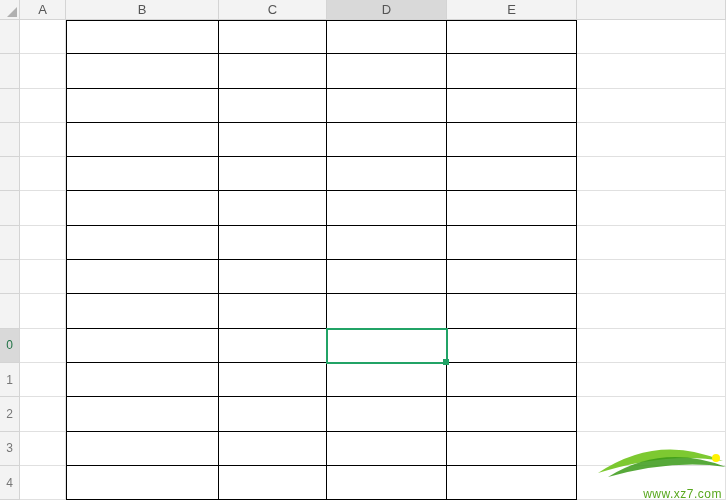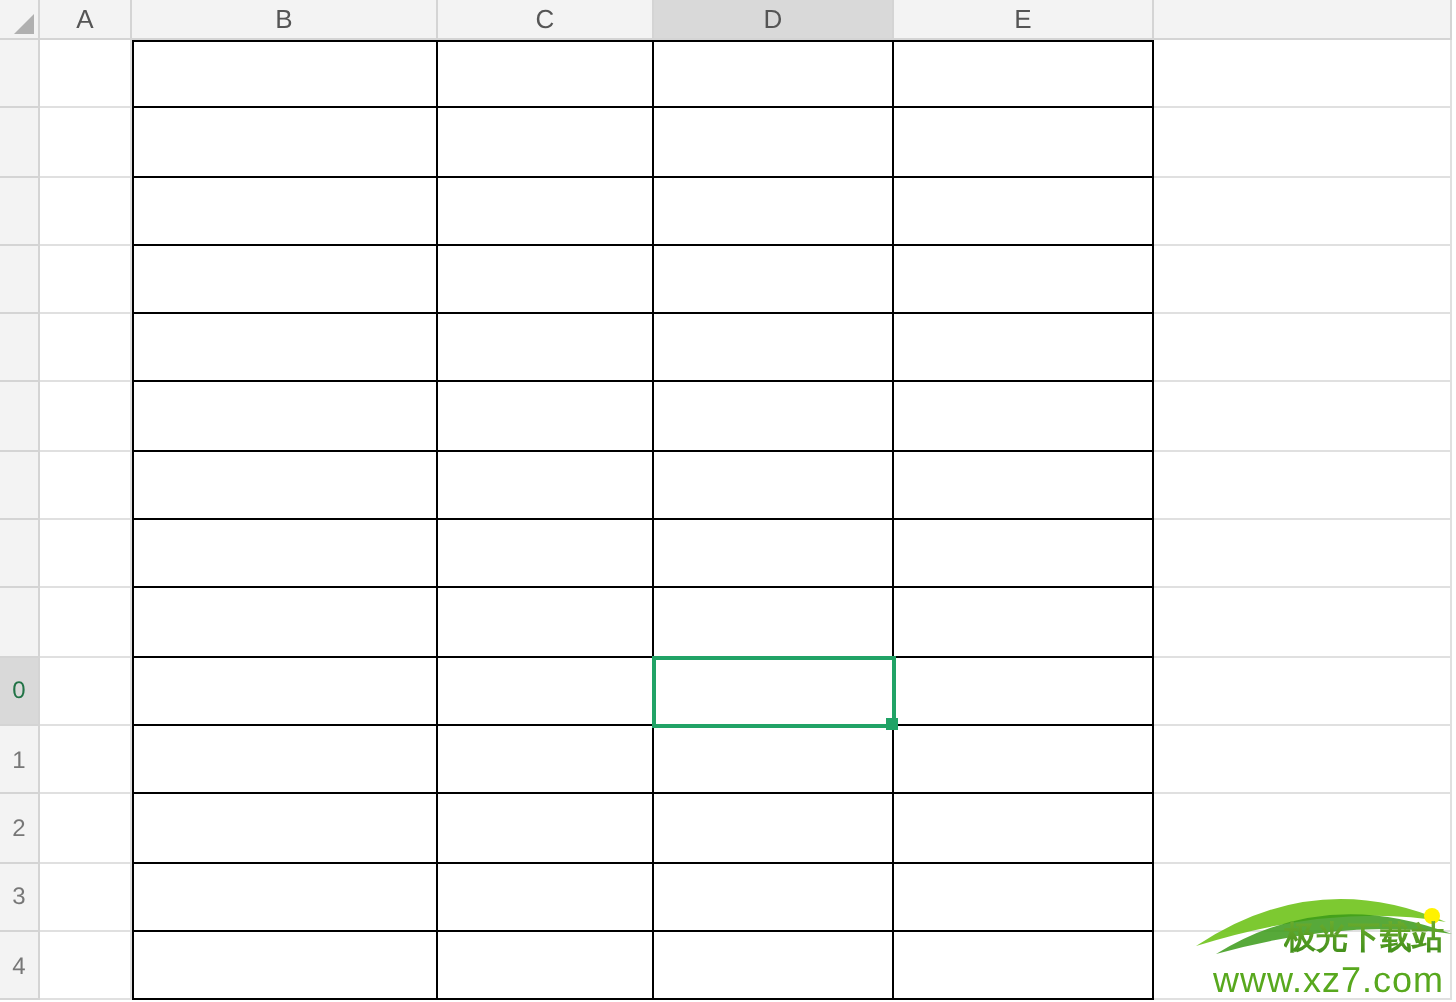--- a/index.html
+++ b/index.html
@@ -97,21 +97,21 @@
     }
     .wm-text {
       font-size: 16px;
       font-weight: bold;
       background: linear-gradient(#6fae2f,#3a8a17);
       -webkit-background-clip: text;
       background-clip: text;
       color: transparent;
     }
     .wm-url {
-      font-size: 18px;
+      font-size: 12px;
       color: #58a81e;
       letter-spacing: 0.5px;
     }
     .swoosh {
       position:absolute;
       right:0;
       bottom:18px;
       width:140px;
       height:40px;
     }
@@ -243,17 +243,14 @@
   <div class="cell"></div>
 </div>
 
 <svg class="swoosh" viewBox="0 0 140 40">
   <path d="M10,30 Q70,-10 135,18 Q80,8 10,30 Z" fill="#6fc31b" opacity="0.9"></path>
   <path d="M20,34 Q75,0 138,24 Q85,16 20,34 Z" fill="#3a9a17" opacity="0.85"></path>
   <circle cx="128" cy="15" r="4" fill="#fff200"></circle>
 </svg>
 
 <div class="watermark">
-  <div class="wm-logo">
-    <span class="wm-text">极光下载站</span>
-  </div>
   <div class="wm-url">www.xz7.com</div>
 </div>
 
 </body></html>

